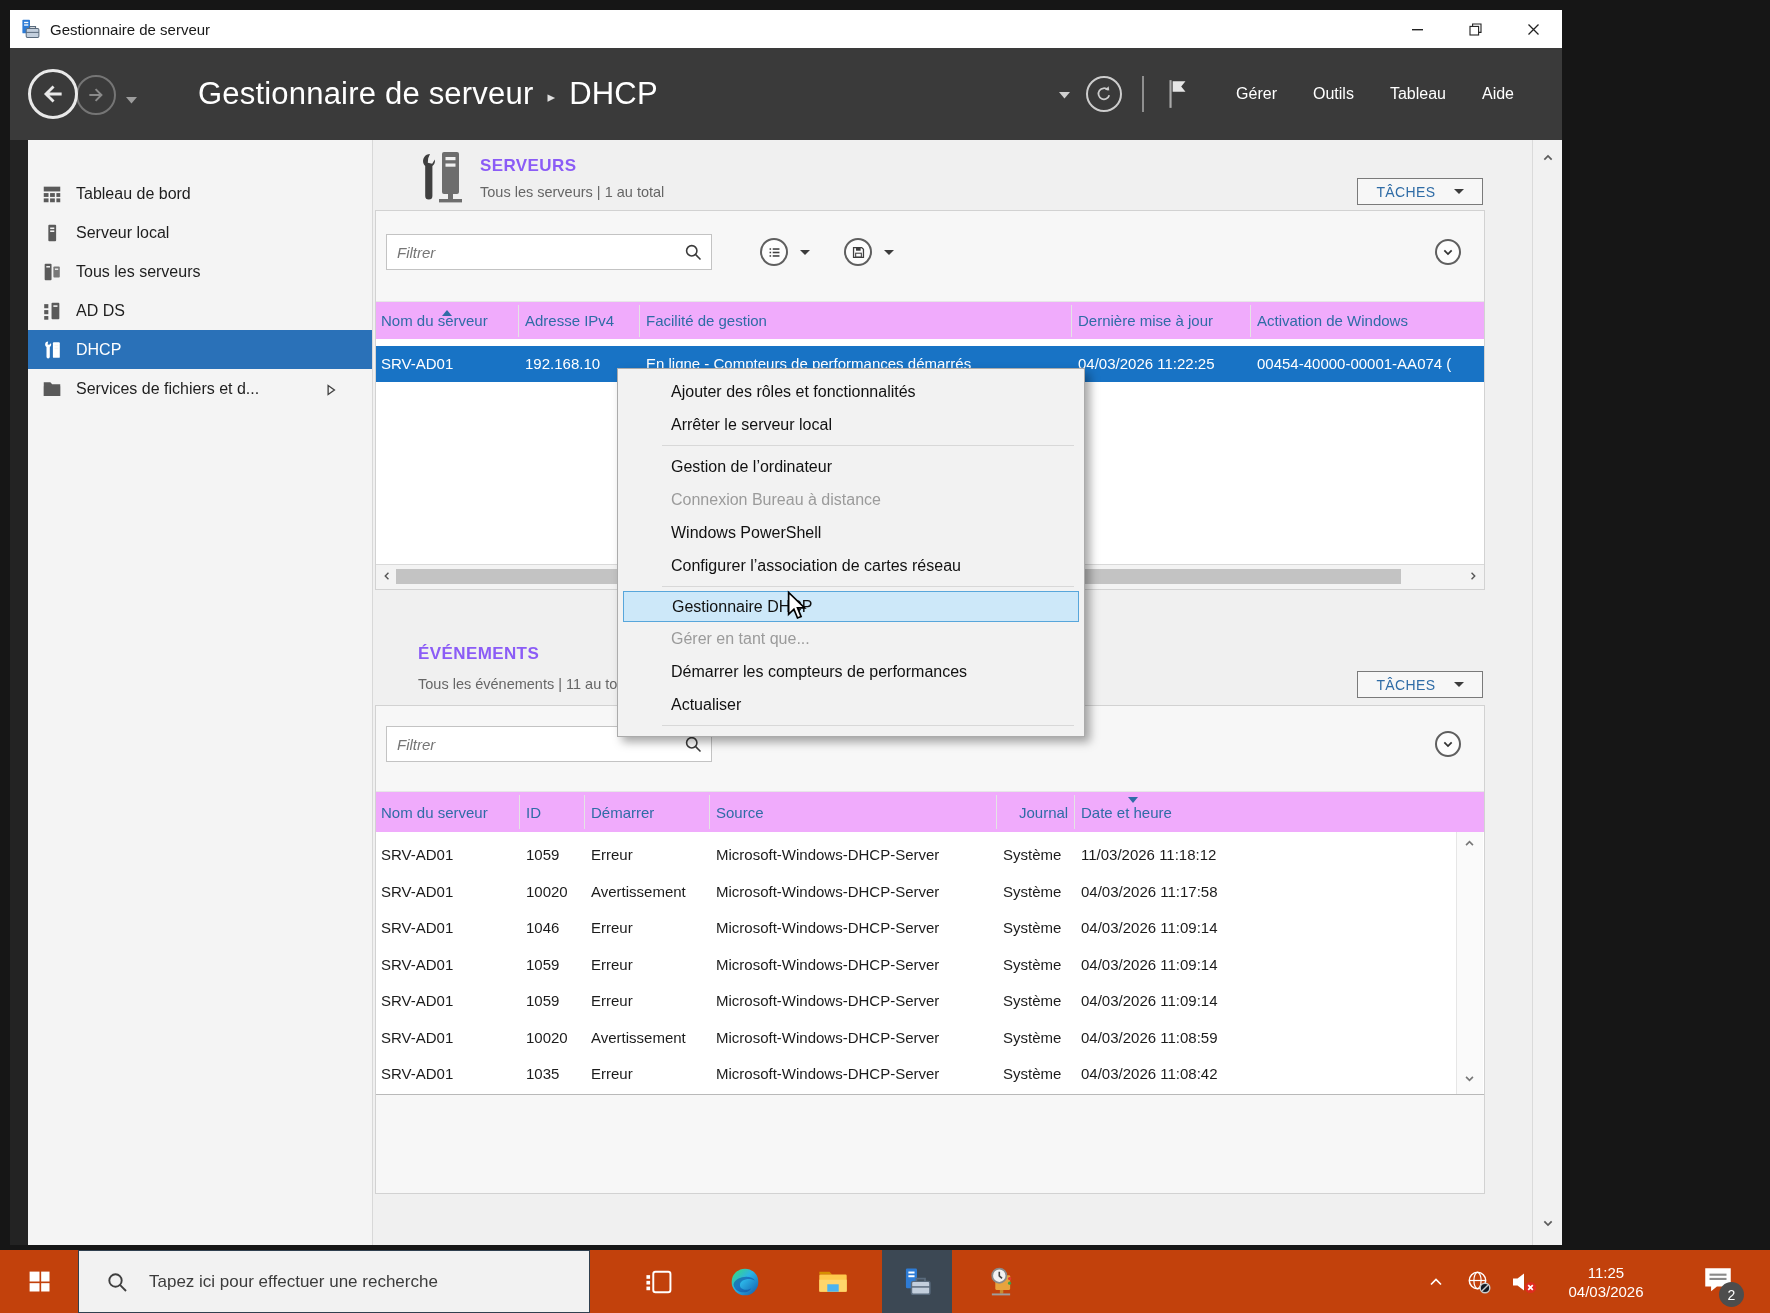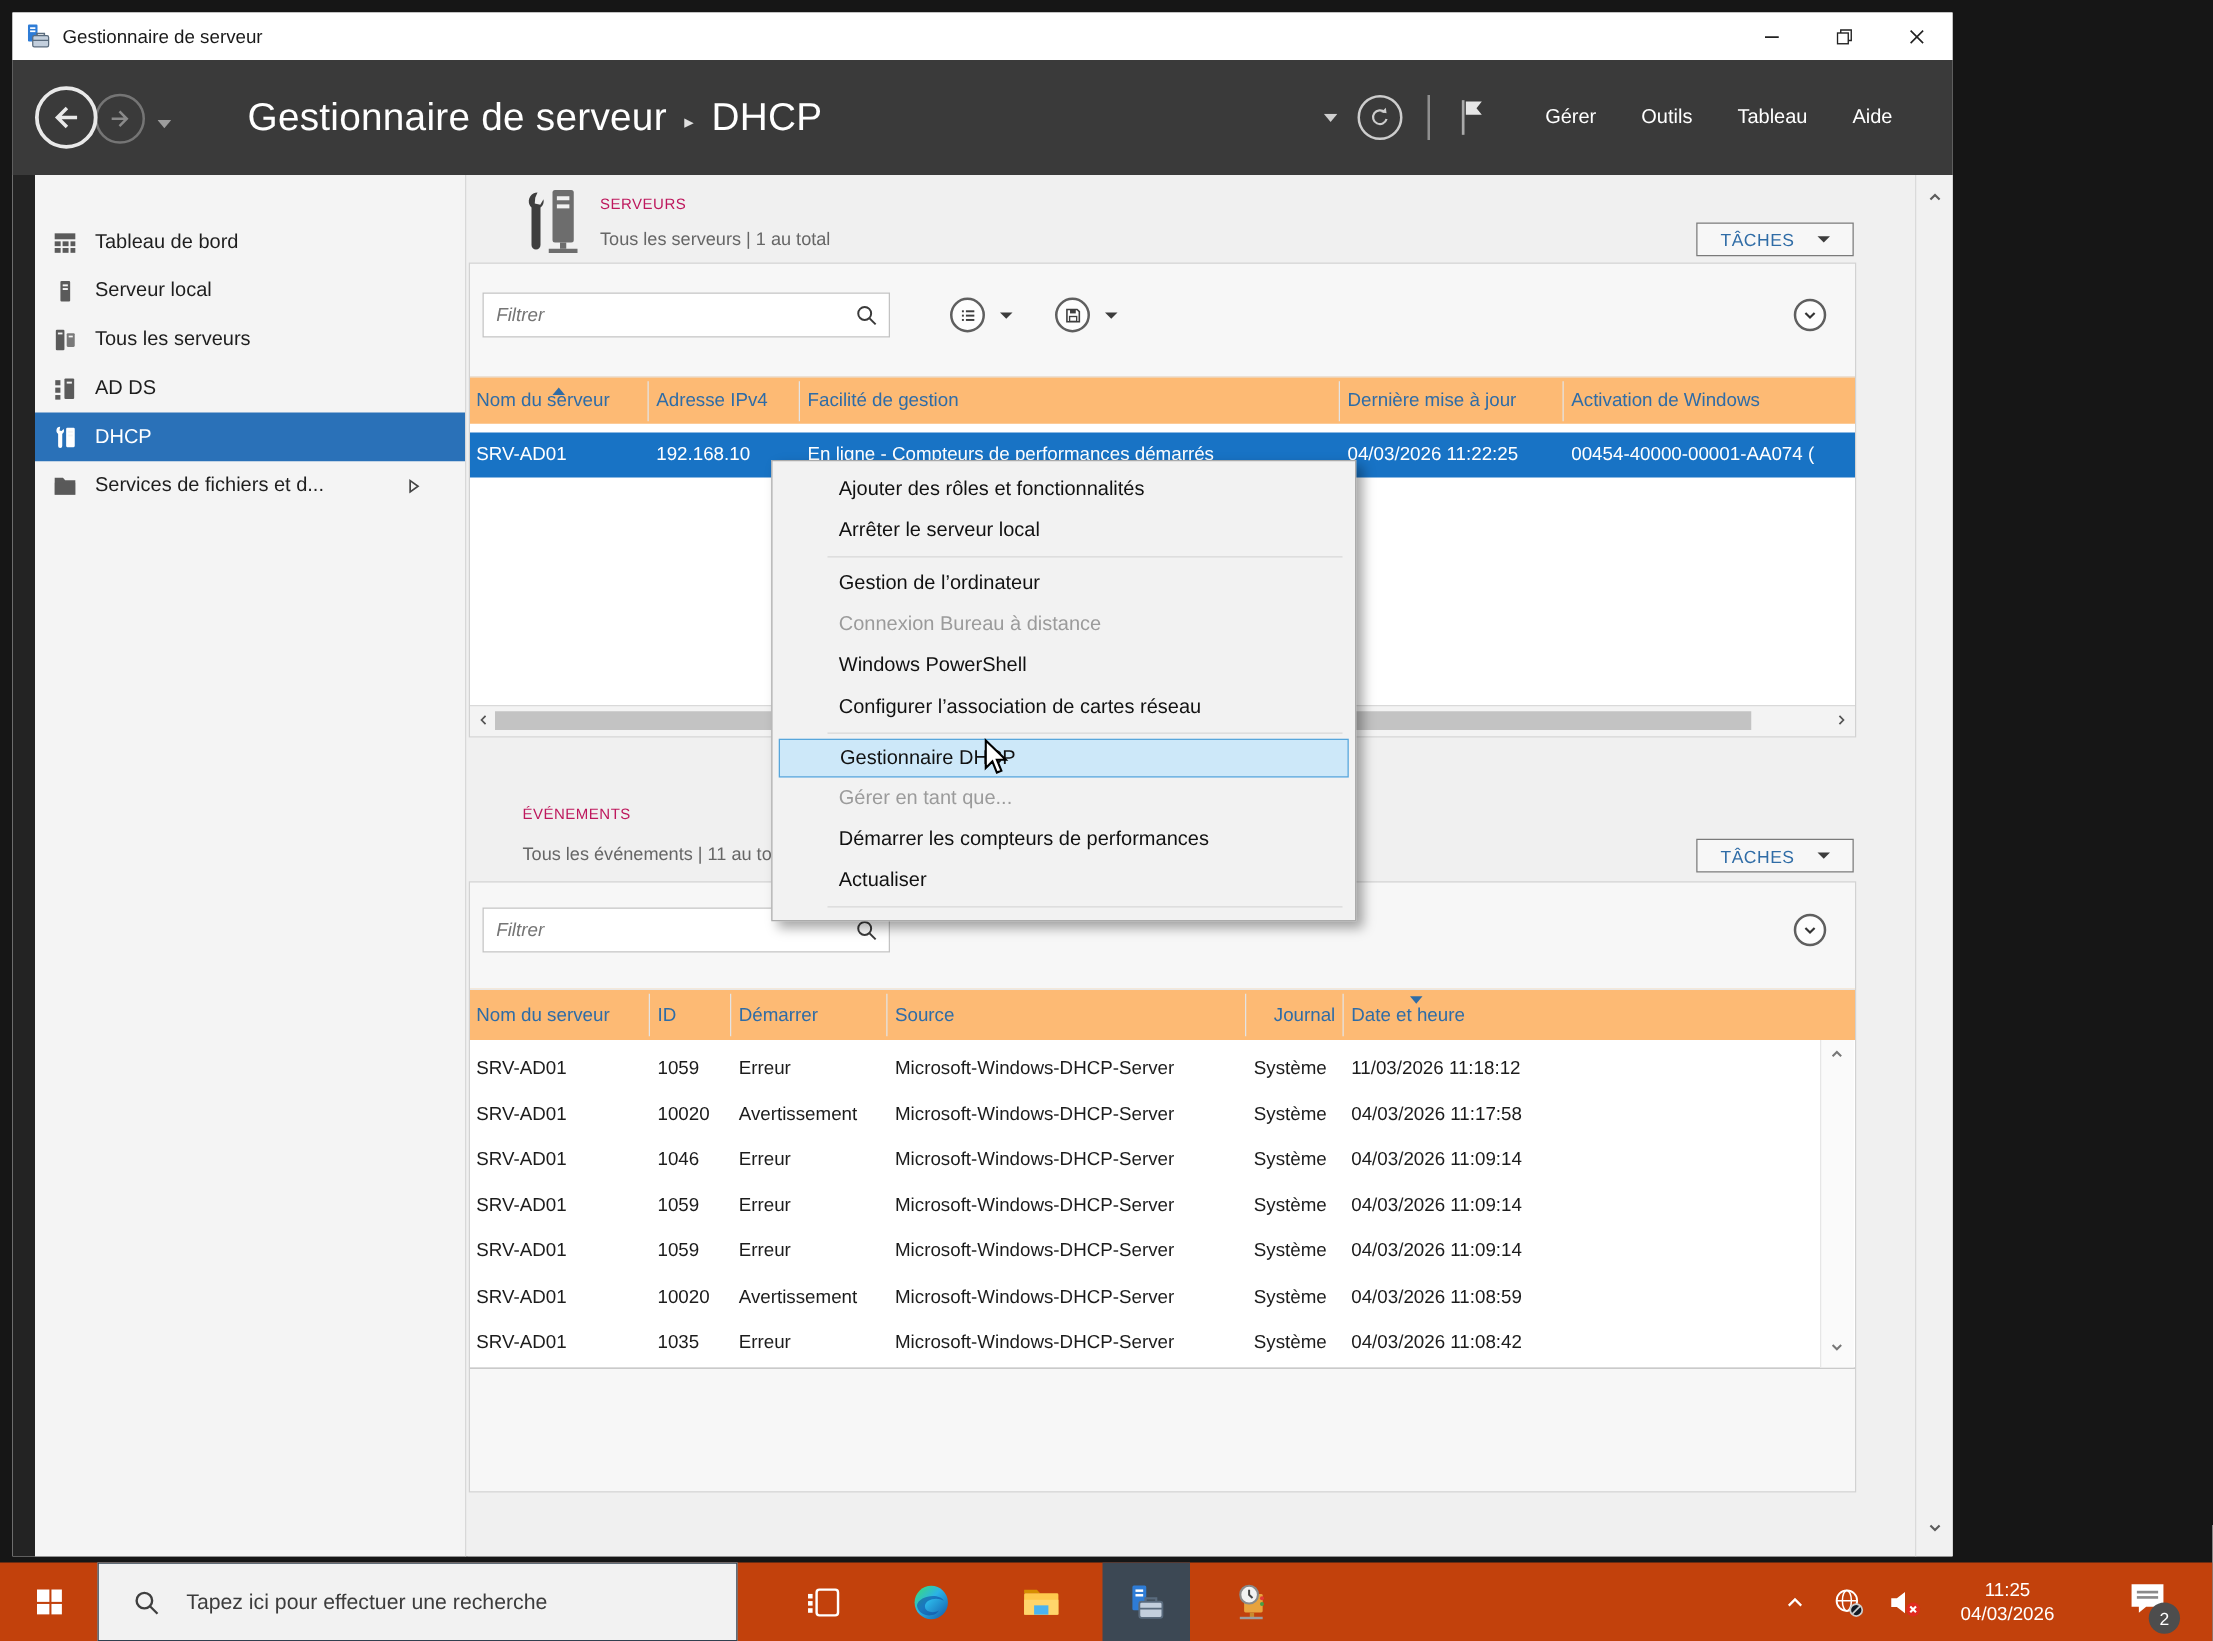--- a/index.html
+++ b/index.html
@@ -47,21 +47,21 @@
   .side-expand{position:absolute;right:36px;top:13px;width:9px;height:12px;color:#444;}
   .side-expand svg{width:100%;height:100%;}
 
   .content{position:absolute;left:364px;top:0;right:30px;bottom:0;background:#f0f0f0;}
   .win-vscroll{position:absolute;right:0;top:0;width:30px;height:100%;background:#f1f1f1;border-left:1px solid #dadada;box-sizing:border-box;}
   .vs-up{position:absolute;left:7px;top:10px;width:16px;color:#5c5c5c;}
   .vs-down{position:absolute;left:7px;bottom:10px;width:16px;color:#5c5c5c;}
 
   .hero-icon{position:absolute;left:44px;top:10px;width:48px;height:56px;}
   .hero-icon svg{width:100%;height:100%;}
-  .sec-title{position:absolute;font-size:12px;font-weight:normal;color:#be185d;letter-spacing:.4px;}
+  .sec-title{position:absolute;font-size:17px;font-weight:bold;color:#8b5cf6;letter-spacing:.4px;}
   .sec-sub{position:absolute;font-size:14.5px;color:#666;}
   .tasks-btn{position:absolute;width:126px;height:27px;border:1px solid #7a7a7a;background:#f7f7f7;display:flex;align-items:center;justify-content:center;gap:18px;box-sizing:border-box;}
   .tasks-label{font-size:14px;color:#2f6ca6;letter-spacing:.4px;}
   .tasks-caret{width:0;height:0;border:5px solid transparent;border-top-color:#3c3c3c;margin-top:5px;}
 
   .panel{position:absolute;left:1px;width:1110px;background:#f7f7f7;border:1px solid #d2d2d2;box-sizing:border-box;overflow:hidden;}
   .panel.servers{top:70px;height:380px;}
   .panel.events{top:565px;height:489px;}
 
   .filter-wrap{position:absolute;left:10px;width:326px;height:36px;}
@@ -69,21 +69,21 @@
   .filter-input::placeholder{font-style:italic;color:#757575;}
   .filter-glass{position:absolute;right:9px;top:8px;width:20px;height:20px;color:#3a3a3a;}
   .filter-glass svg{width:100%;height:100%;}
 
   .tool-circle{position:absolute;width:28px;height:28px;border:2px solid #5f5f5f;border-radius:50%;color:#3f3f3f;display:flex;align-items:center;justify-content:center;box-sizing:border-box;background:#fdfdfd;}
   .tool-circle svg{width:17px;height:17px;}
   .tool-caret{position:absolute;width:0;height:0;border:5px solid transparent;border-top-color:#3c3c3c;}
   .collapse-circle{position:absolute;width:26px;height:26px;border:2px solid #5f5f5f;border-radius:50%;color:#333;display:flex;align-items:center;justify-content:center;box-sizing:border-box;background:#fdfdfd;}
   .collapse-circle svg{width:16px;height:16px;}
 
-  .grid-head{position:absolute;left:0;width:1108px;height:38px;background:#fdba74;border-top:1px solid #e7e7e7;border-bottom:1px solid #a21caf;}
+  .grid-head{position:absolute;left:0;width:1108px;height:38px;background:#f0abfc;border-top:1px solid #e7e7e7;border-bottom:1px solid #a21caf;}
   .grid-head .th{position:absolute;top:10px;font-size:15px;color:#2f6ca6;white-space:nowrap;}
   .col-sep{position:absolute;top:3px;bottom:3px;width:1px;background:#e4e4e4;}
   .sort-up{position:absolute;width:0;height:0;border:5px solid transparent;border-bottom:6px solid #2f6ca6;}
   .sort-down{position:absolute;width:0;height:0;border:5px solid transparent;border-top:6px solid #2f6ca6;}
 
   .grid-row{position:absolute;left:0;width:1108px;height:36px;background:#1873c5;}
   .grid-row .td{position:absolute;top:0;line-height:36px;font-size:15px;color:#fff;white-space:nowrap;}
   .white-fill{position:absolute;left:0;width:1108px;background:#ffffff;}
   .ev-row{position:absolute;left:0;width:1080px;height:36px;}
   .ev-row .td{position:absolute;top:0;line-height:36px;font-size:15px;color:#1c1c1c;white-space:nowrap;}

